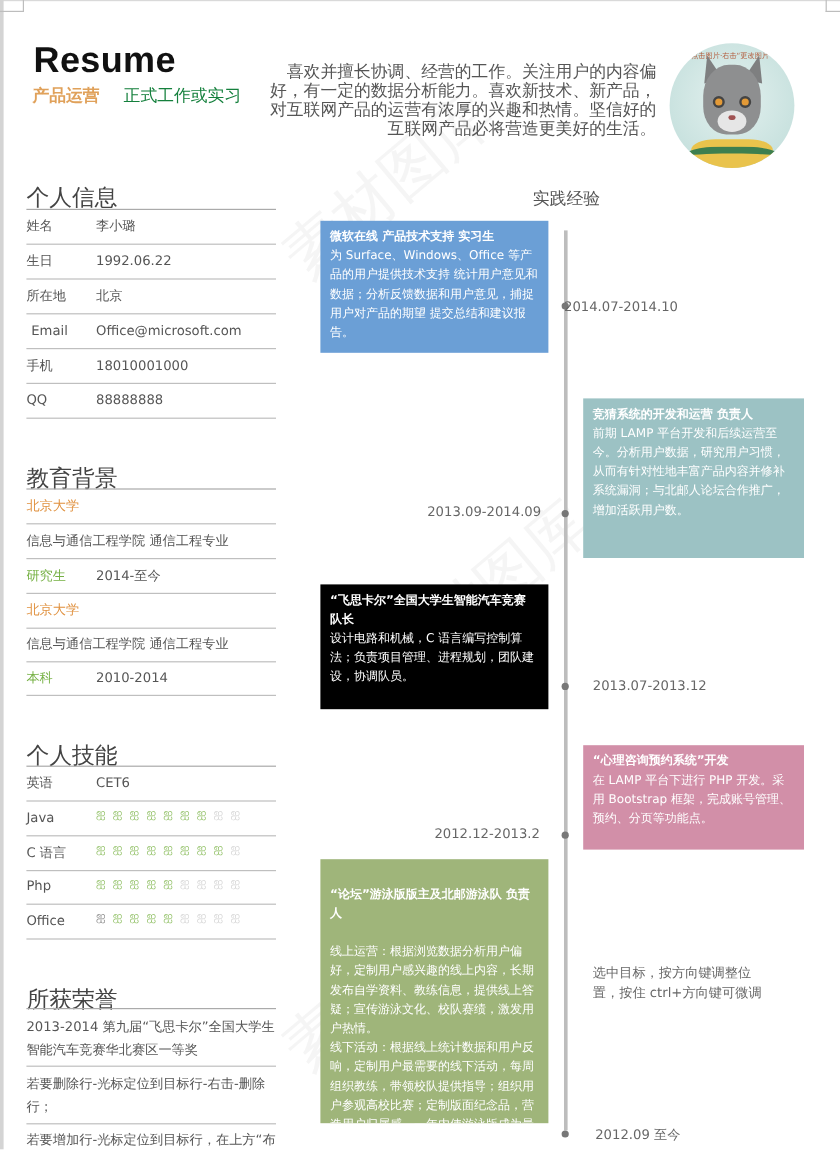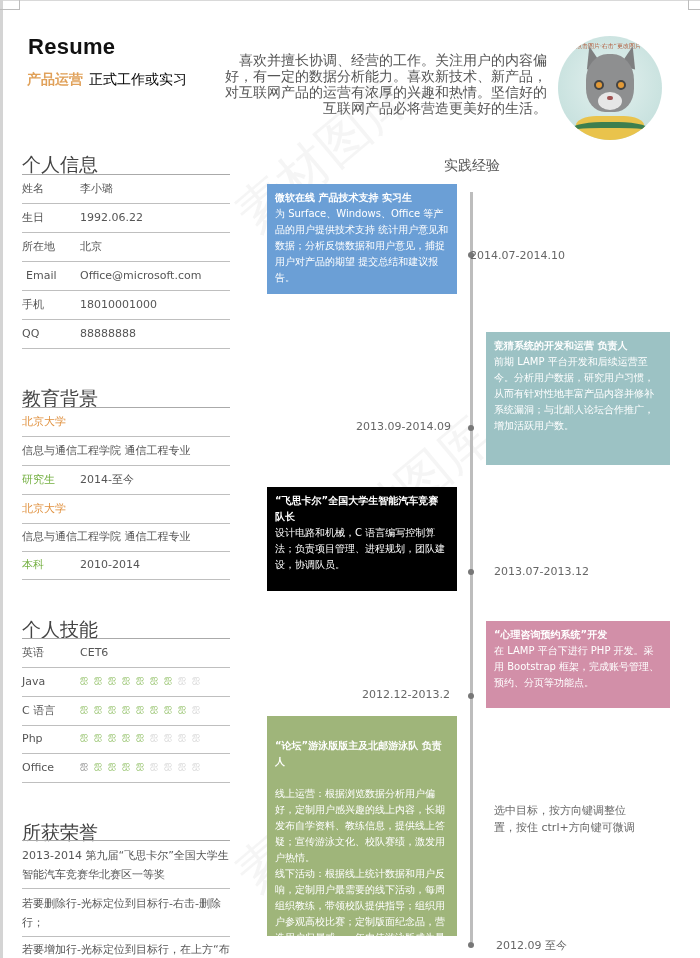--- a/index.html
+++ b/index.html
@@ -4,24 +4,24 @@
 <style>
   * { box-sizing: border-box; margin: 0; padding: 0; }
   html, body { width: 700px; height: 958px; overflow: hidden; background: #ffffff; }
   body { font-family: "DejaVu Sans", "Liberation Sans", sans-serif; color: #595959; position: relative; }
 
   .page-border-left { position: absolute; left: 0; top: 0; width: 3px; height: 958px; background: #d4d4d4; }
   .page-border-top { position: absolute; left: 0; top: 0; width: 700px; height: 1px; background: #d9d9d9; }
   .crop-mark-tl { position: absolute; left: 0; top: 0; width: 20px; height: 10px; border-right: 1px solid #bdbdbd; border-bottom: 1px solid #bdbdbd; }
   .crop-mark-tr { position: absolute; right: 0; top: 0; width: 12px; height: 10px; border-left: 1px solid #bdbdbd; border-bottom: 1px solid #bdbdbd; }
 
-  .title { position: absolute; left: 28px; top: 34px; font-family: "Liberation Sans", sans-serif; font-weight: bold; font-size: 22px; color: #111; letter-spacing: 0.3px; }
+  .title { position: absolute; left: 28px; top: 34px; font-family: "Liberation Sans", sans-serif; font-weight: bold; font-size: 30px; color: #111; letter-spacing: 0.3px; }
   .subtitle { position: absolute; left: 27px; top: 71px; font-size: 14px; white-space: nowrap; }
   .subtitle .role { color: #e0a15a; font-weight: bold; }
-  .subtitle .type { color: #000000; margin-left: 6px; text-align: center; }
+  .subtitle .type { color: #15803d; margin-left: 20px; text-align: center; }
 
   .intro { position: absolute; left: 225px; top: 52px; width: 322px; font-size: 14px; line-height: 16px; color: #555; text-align: right; }
 
   .avatar { position: absolute; left: 558px; top: 36px; width: 104px; height: 104px; border-radius: 50%; background: radial-gradient(circle at 50% 45%, #e4f1ef 0%, #c9e2df 70%, #b8d8d4 100%); overflow: hidden; }
   .avatar .caption { position: absolute; left: 8px; right: 8px; top: 6px; font-size: 6px; color: #b15a3a; text-align: center; white-space: nowrap; }
   .cat-head { position: absolute; left: 28px; top: 18px; width: 48px; height: 58px; background: #8e8f90; border-radius: 45% 45% 40% 40%; }
   .cat-ear-l { position: absolute; left: 26px; top: 10px; width: 0; height: 0; border-left: 8px solid transparent; border-right: 8px solid transparent; border-bottom: 22px solid #7e7f80; transform: rotate(-14deg); }
   .cat-ear-r { position: absolute; left: 64px; top: 10px; width: 0; height: 0; border-left: 8px solid transparent; border-right: 8px solid transparent; border-bottom: 22px solid #7e7f80; transform: rotate(14deg); }
   .cat-muzzle { position: absolute; left: 40px; top: 56px; width: 24px; height: 18px; background: #e6e6e6; border-radius: 50%; }
   .cat-eye { position: absolute; top: 44px; width: 10px; height: 10px; background: #e39a37; border-radius: 50%; border: 2px solid #444; }

